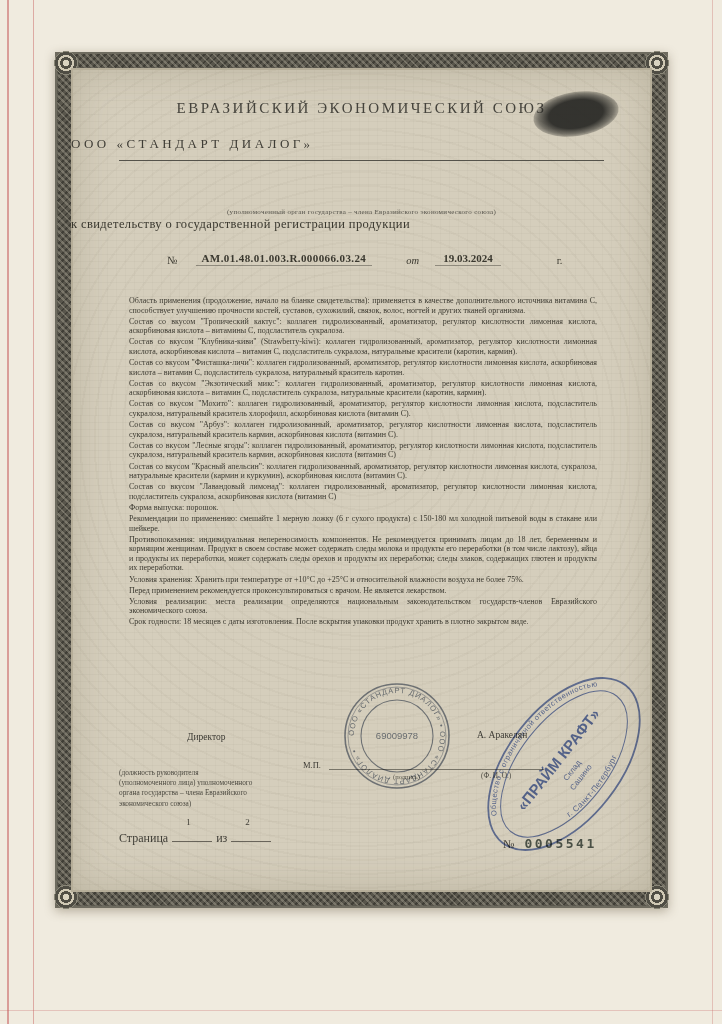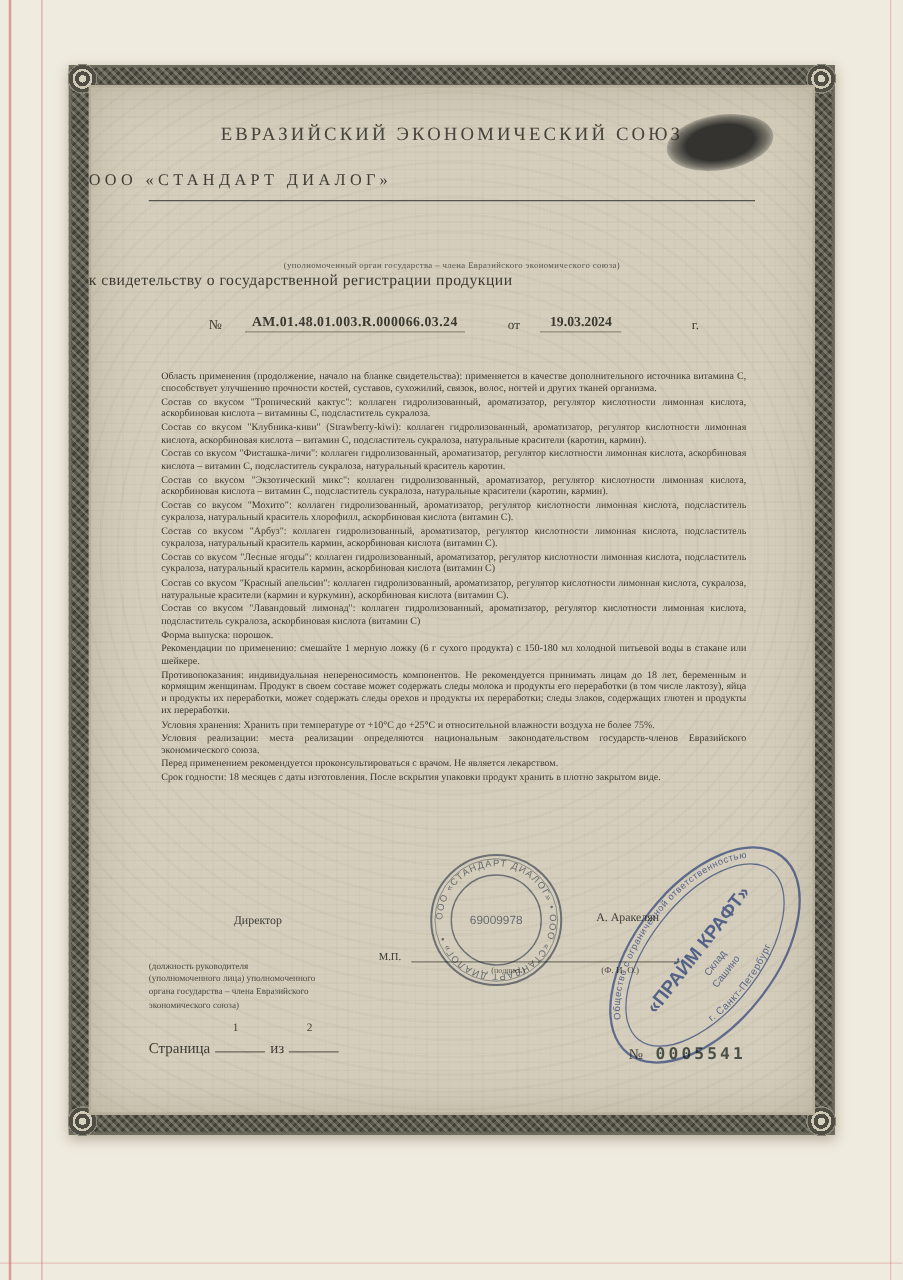--- a/index.html
+++ b/index.html
@@ -53,21 +53,21 @@
   .doc-title{position:absolute;top:114px;left:0;right:0;text-align:center;
     font-size:20px;font-weight:bold;letter-spacing:7px;color:#35332d;}
   .doc-subtitle{position:absolute;top:149px;left:0;right:0;
     font-size:12.5px;letter-spacing:.4px;color:#3a382f;}
 
   .number-row{position:absolute;top:184px;left:96px;display:flex;align-items:flex-end;
     font-size:10.5px;color:#3a382f;}
   .number-row .no-label{font-size:11px;}
   .number-row .num{margin-left:18px;font-weight:bold;font-size:11px;letter-spacing:.4px;
     border-bottom:1px solid rgba(60,58,50,.45);padding:0 6px 1px;}
-  .number-row .ot{margin-left:34px;}
+  .number-row .ot{margin-left:34px;font-style:italic;}
   .number-row .date{margin-left:16px;font-weight:bold;font-size:11px;
     border-bottom:1px solid rgba(60,58,50,.45);padding:0 8px 1px;}
   .number-row .g{margin-left:56px;}
 
   .body-text{position:absolute;top:228px;left:58px;width:468px;
     font-size:8px;line-height:1.2;text-align:justify;color:#3a382f;}
   .body-text p{margin:0 0 1.5px 0;}
 
   .sig-position{position:absolute;left:116px;top:664px;font-size:9.5px;}
   .sig-name{position:absolute;left:406px;top:662px;font-size:9.5px;}
@@ -136,22 +136,22 @@
           <p>Состав со вкусом "Экзотический микс": коллаген гидролизованный, ароматизатор, регулятор кислотности лимонная кислота, аскорбиновая кислота – витамин С, подсластитель сукралоза, натуральные красители (каротин, кармин).</p>
           <p>Состав со вкусом "Мохито": коллаген гидролизованный, ароматизатор, регулятор кислотности лимонная кислота, подсластитель сукралоза, натуральный краситель хлорофилл, аскорбиновая кислота (витамин С).</p>
           <p>Состав со вкусом "Арбуз": коллаген гидролизованный, ароматизатор, регулятор кислотности лимонная кислота, подсластитель сукралоза, натуральный краситель кармин, аскорбиновая кислота (витамин С).</p>
           <p>Состав со вкусом "Лесные ягоды": коллаген гидролизованный, ароматизатор, регулятор кислотности лимонная кислота, подсластитель сукралоза, натуральный краситель кармин, аскорбиновая кислота (витамин С)</p>
           <p>Состав со вкусом "Красный апельсин": коллаген гидролизованный, ароматизатор, регулятор кислотности лимонная кислота, сукралоза, натуральные красители (кармин и куркумин), аскорбиновая кислота (витамин С).</p>
           <p>Состав со вкусом "Лавандовый лимонад": коллаген гидролизованный, ароматизатор, регулятор кислотности лимонная кислота, подсластитель сукралоза, аскорбиновая кислота (витамин С)</p>
           <p>Форма выпуска: порошок.</p>
           <p>Рекомендации по применению: смешайте 1 мерную ложку (6 г сухого продукта) с 150-180 мл холодной питьевой воды в стакане или шейкере.</p>
           <p>Противопоказания: индивидуальная непереносимость компонентов. Не рекомендуется принимать лицам до 18 лет, беременным и кормящим женщинам. Продукт в своем составе может содержать следы молока и продукты его переработки (в том числе лактозу), яйца и продукты их переработки, может содержать следы орехов и продукты их переработки; следы злаков, содержащих глютен и продукты их переработки.</p>
           <p>Условия хранения: Хранить при температуре от +10°С до +25°С и относительной влажности воздуха не более 75%.</p>
+          <p>Перед применением рекомендуется проконсультироваться с врачом. Не является лекарством.</p>
           <p>Условия реализации: места реализации определяются национальным законодательством государств-членов Евразийского экономического союза.</p>
-          <p>Перед применением рекомендуется проконсультироваться с врачом. Не является лекарством.</p>
           <p>Срок годности: 18 месяцев с даты изготовления. После вскрытия упаковки продукт хранить в плотно закрытом виде.</p>
         </div>
 
       <div class="sig-position">Директор</div>
       <div class="sig-name">А. Аракелян</div>
       <div class="mp-label">М.П.</div>
       <div class="sig-line"></div>
       <div class="sig-caption">(подпись)</div>
       <div class="position-note">(должность руководителя
 (уполномоченного лица) уполномоченного

